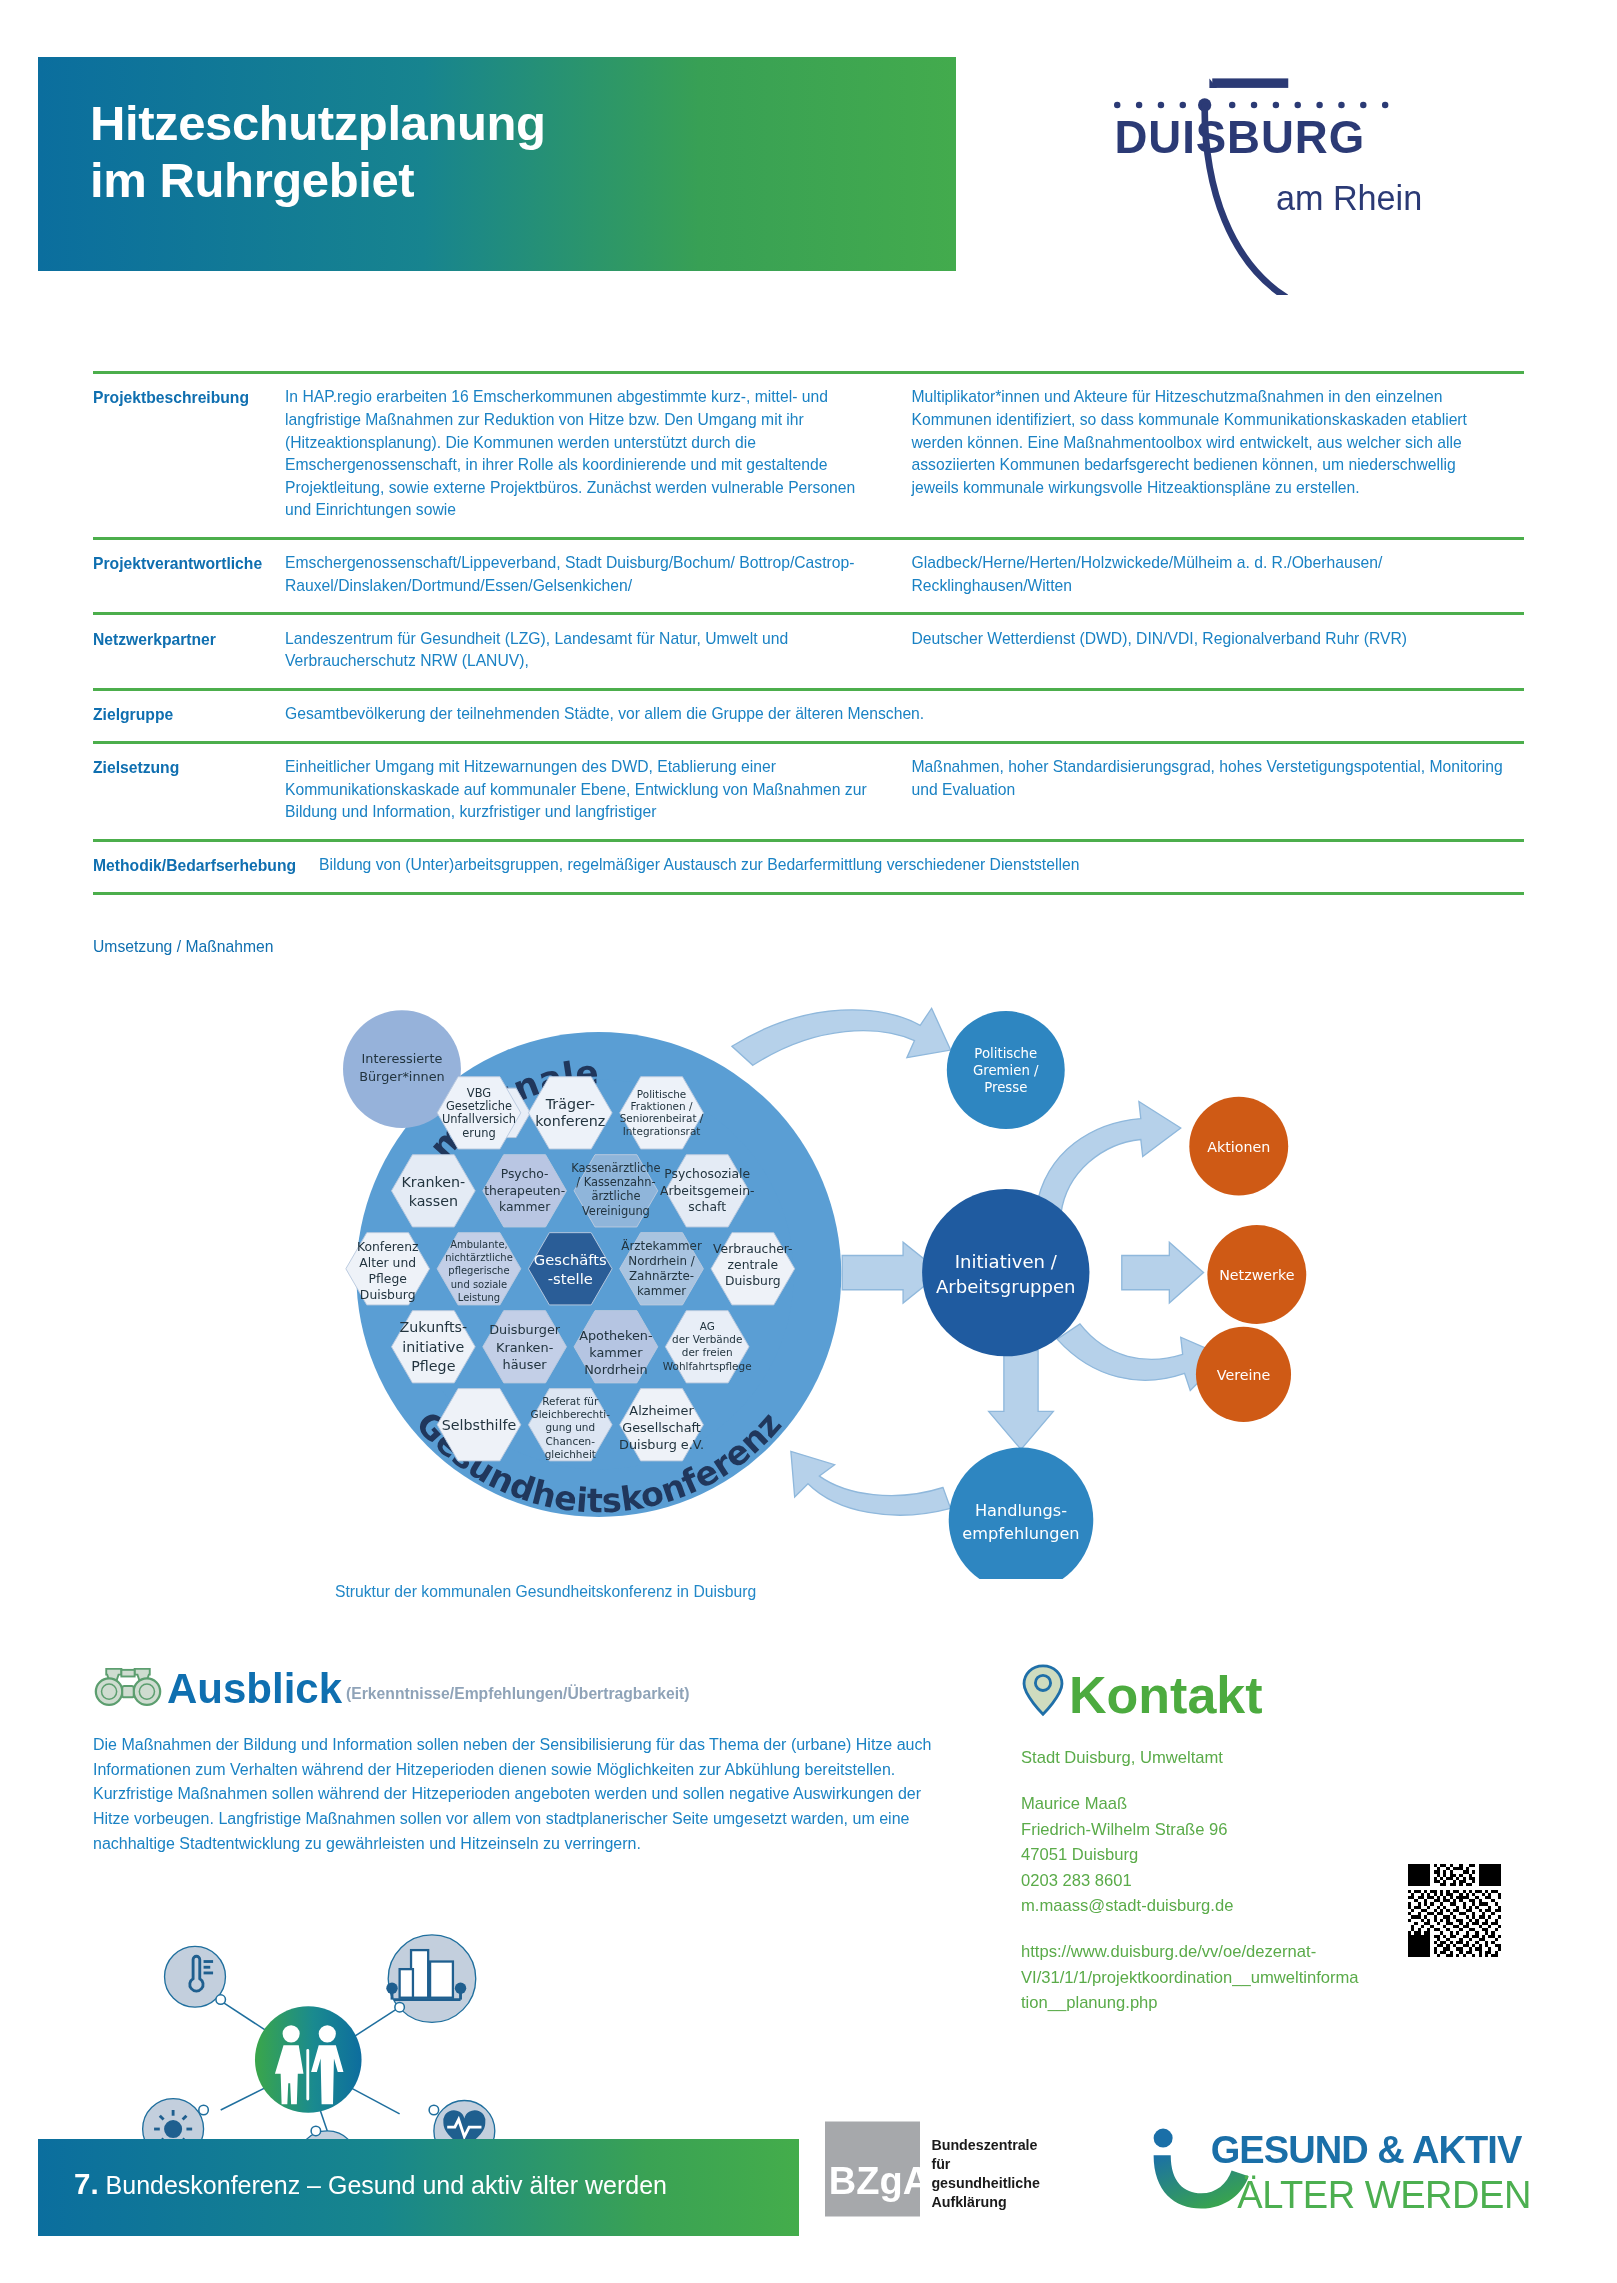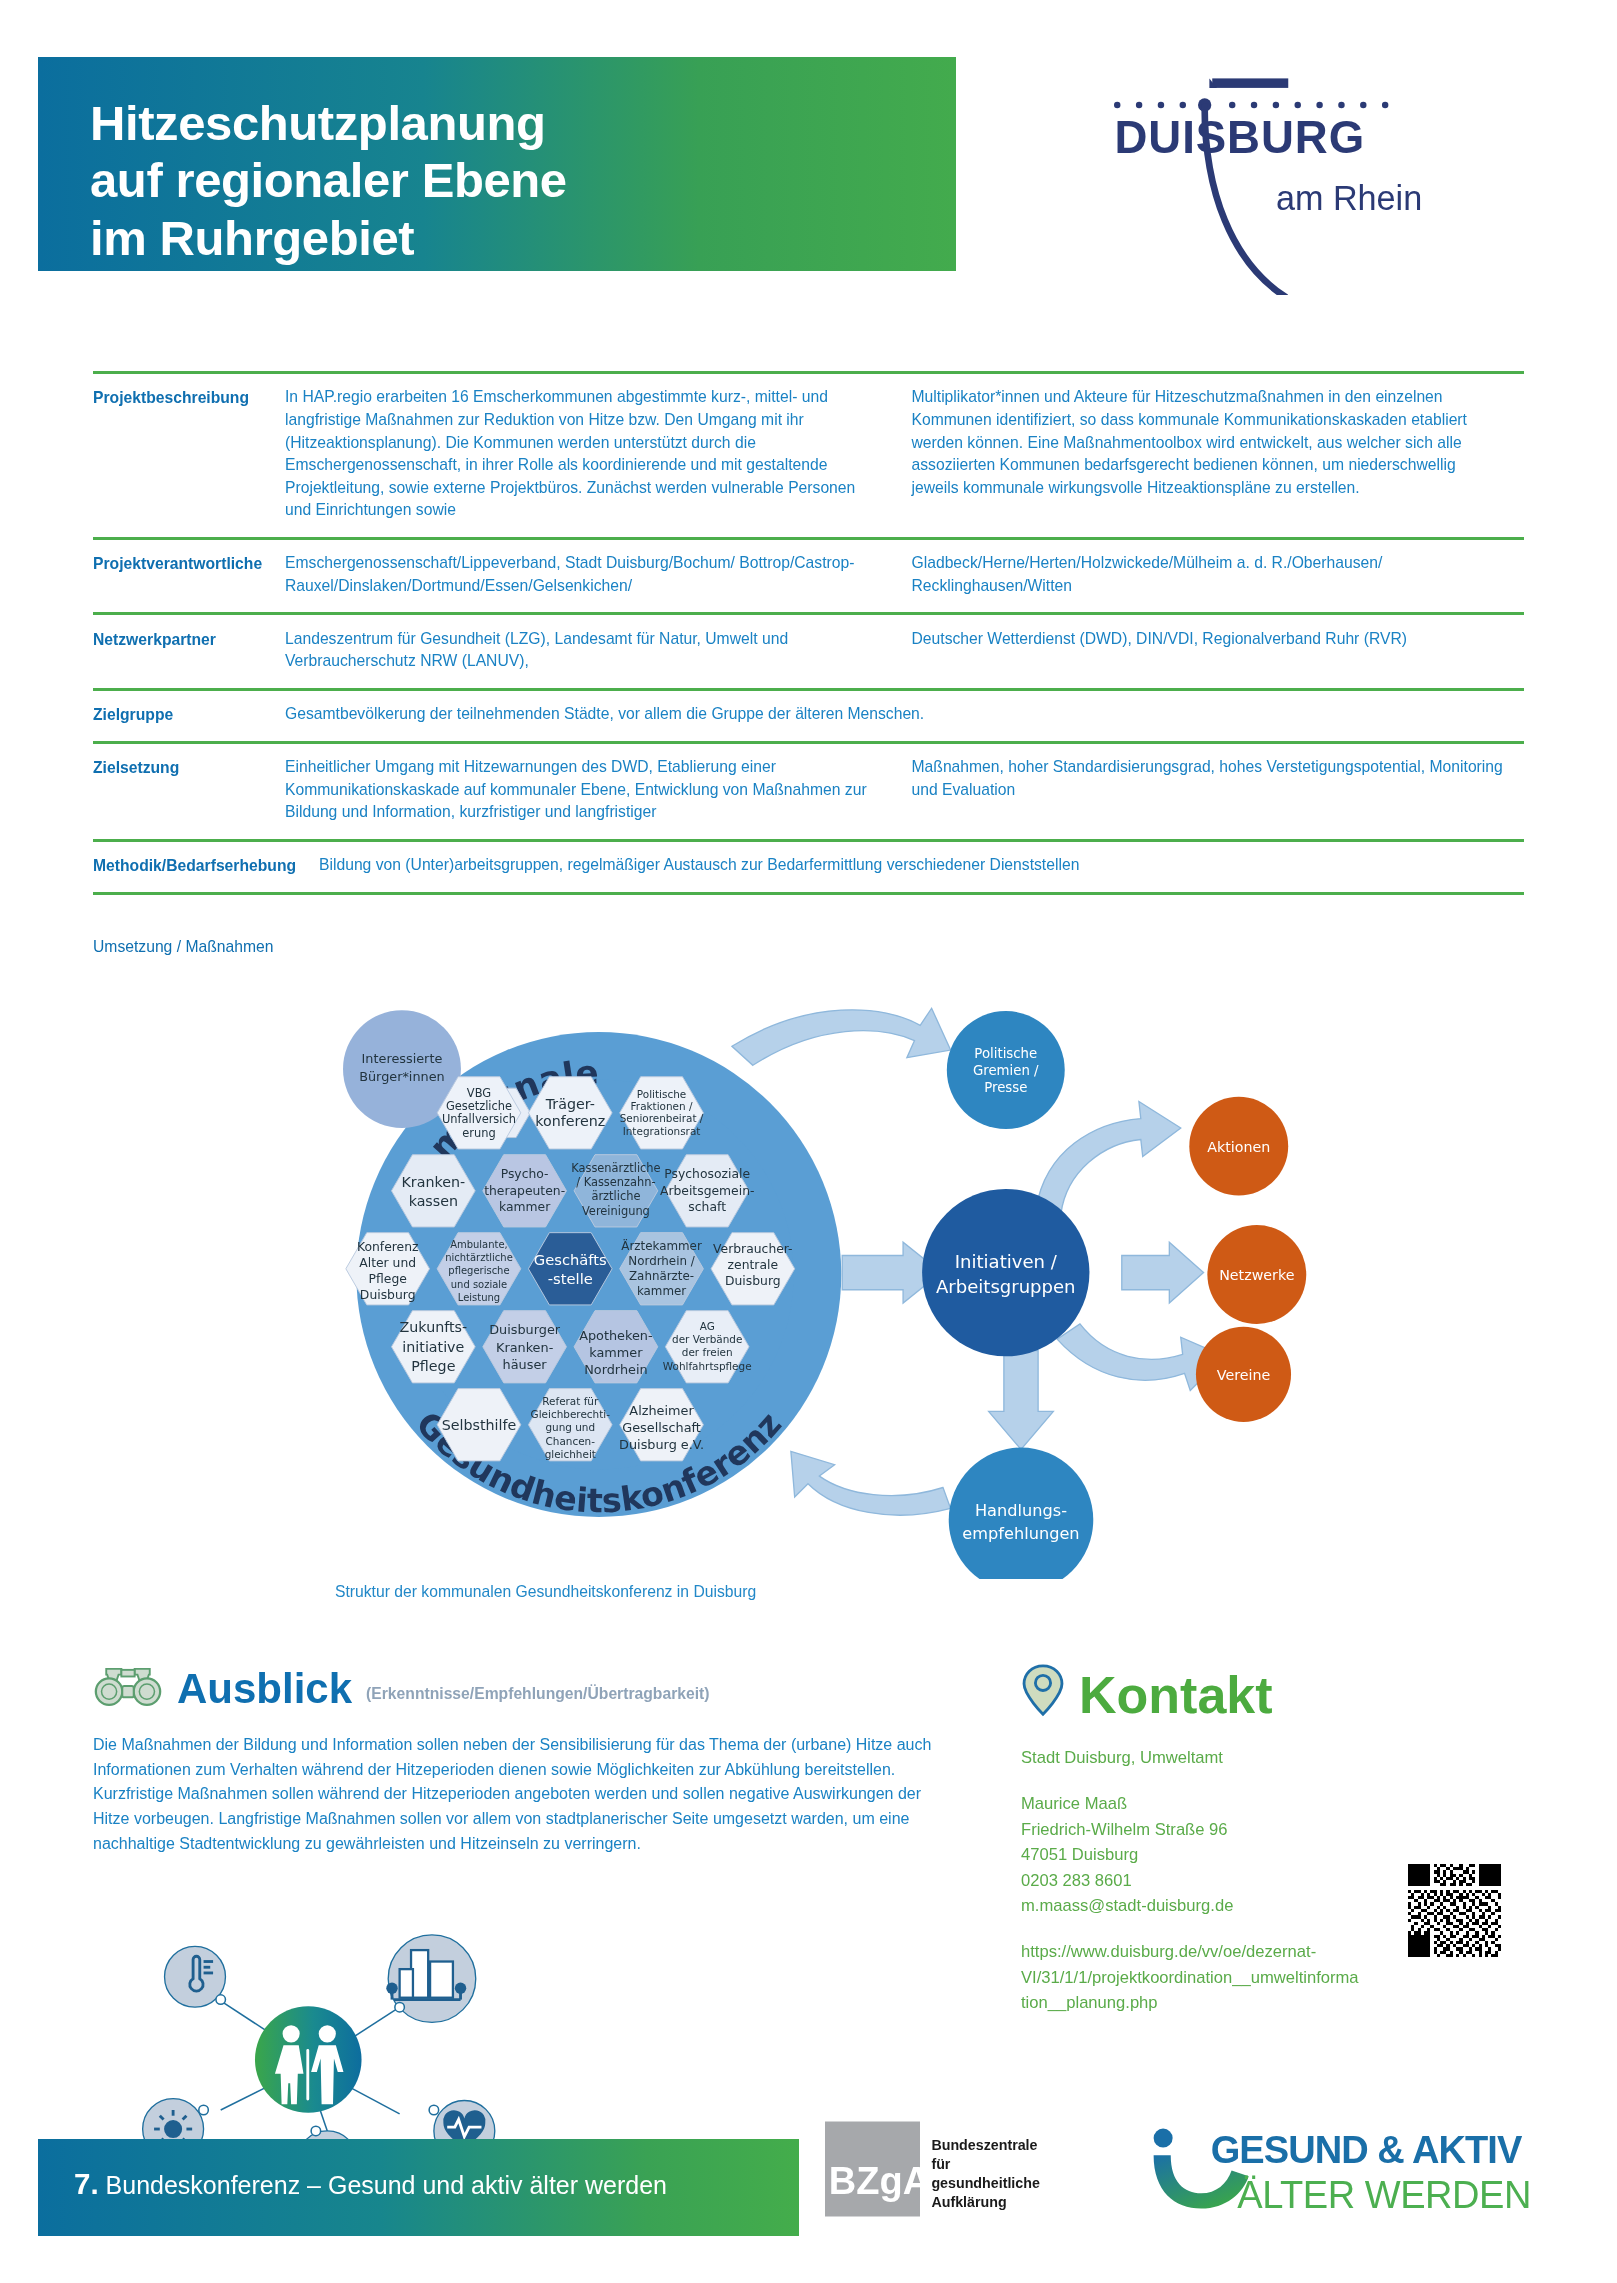--- a/index.html
+++ b/index.html
@@ -51,21 +51,21 @@
   .hex-label { font-family: "DejaVu Sans", sans-serif; fill: #22343f; text-anchor: middle; }
   .circ-label { font-family: "DejaVu Sans", sans-serif; fill: #ffffff; text-anchor: middle; }
   .ring-word { font-family: "DejaVu Sans", sans-serif; font-weight: bold; fill: #20375c; }
   #diagram-caption {
     position: absolute; left: 335px; top: 1583px;
     font-size: 15.7px; color: #2288c8;
   }
 
   
   #ausblick-block { position: absolute; left: 93px; top: 1663px; width: 856px; }
-  .sec-head { display: flex; align-items: flex-end; gap: 14px; }
+  .sec-head { display: flex; align-items: flex-end; gap: 4px; }
   .sec-title { font-size: 42px; font-weight: bold; color: #0f6fb0; line-height: 1; }
   .sec-sub { font-size: 15.7px; font-weight: bold; color: #8fa3b8; padding-bottom: 6.7px; }
   #ausblick-text {
     margin-top: 23px; font-size: 16px; line-height: 1.54; color: #1a82c4; width: 861px;
   }
 
   
   #kontakt-block { position: absolute; left: 1021px; top: 1663px; width: 533px; }
   #kontakt-block .sec-title { color: #4cab3f; font-size: 52px; }
   .kontakt-line { font-size: 16.6px; line-height: 1.53; color: #5aab49; }
@@ -89,21 +89,20 @@
   #footer-text b { font-size: 29.5px; font-weight: bold; }
   #bzga-logo { position: absolute; left: 825px; top: 2112px; width: 304px; height: 114px; }
   #gaaw-logo { position: absolute; left: 1146px; top: 2117px; width: 390px; height: 105px; }
 </style>
 </head>
 <body>
 
 <div id="header-band"></div>
 <div id="poster-title">
   <span class="tline">Hitzeschutzplanung</span>
-  <span class="tline">auf regionaler Ebene</span>
   <span class="tline">im Ruhrgebiet</span>
 </div>
 
 <div id="duisburg-logo">
   <svg viewBox="0 0 420 260" width="399" height="247" aria-hidden="true">
     <rect x="155" y="32" width="80" height="10" fill="#2b3a75"></rect>
     <polygon points="152,32 160,42 152,42" fill="#2b3a75"></polygon>
     <g fill="#2b3a75">
       <circle cx="55" cy="60" r="3.4"></circle>
         <circle cx="78" cy="60" r="3.4"></circle>

